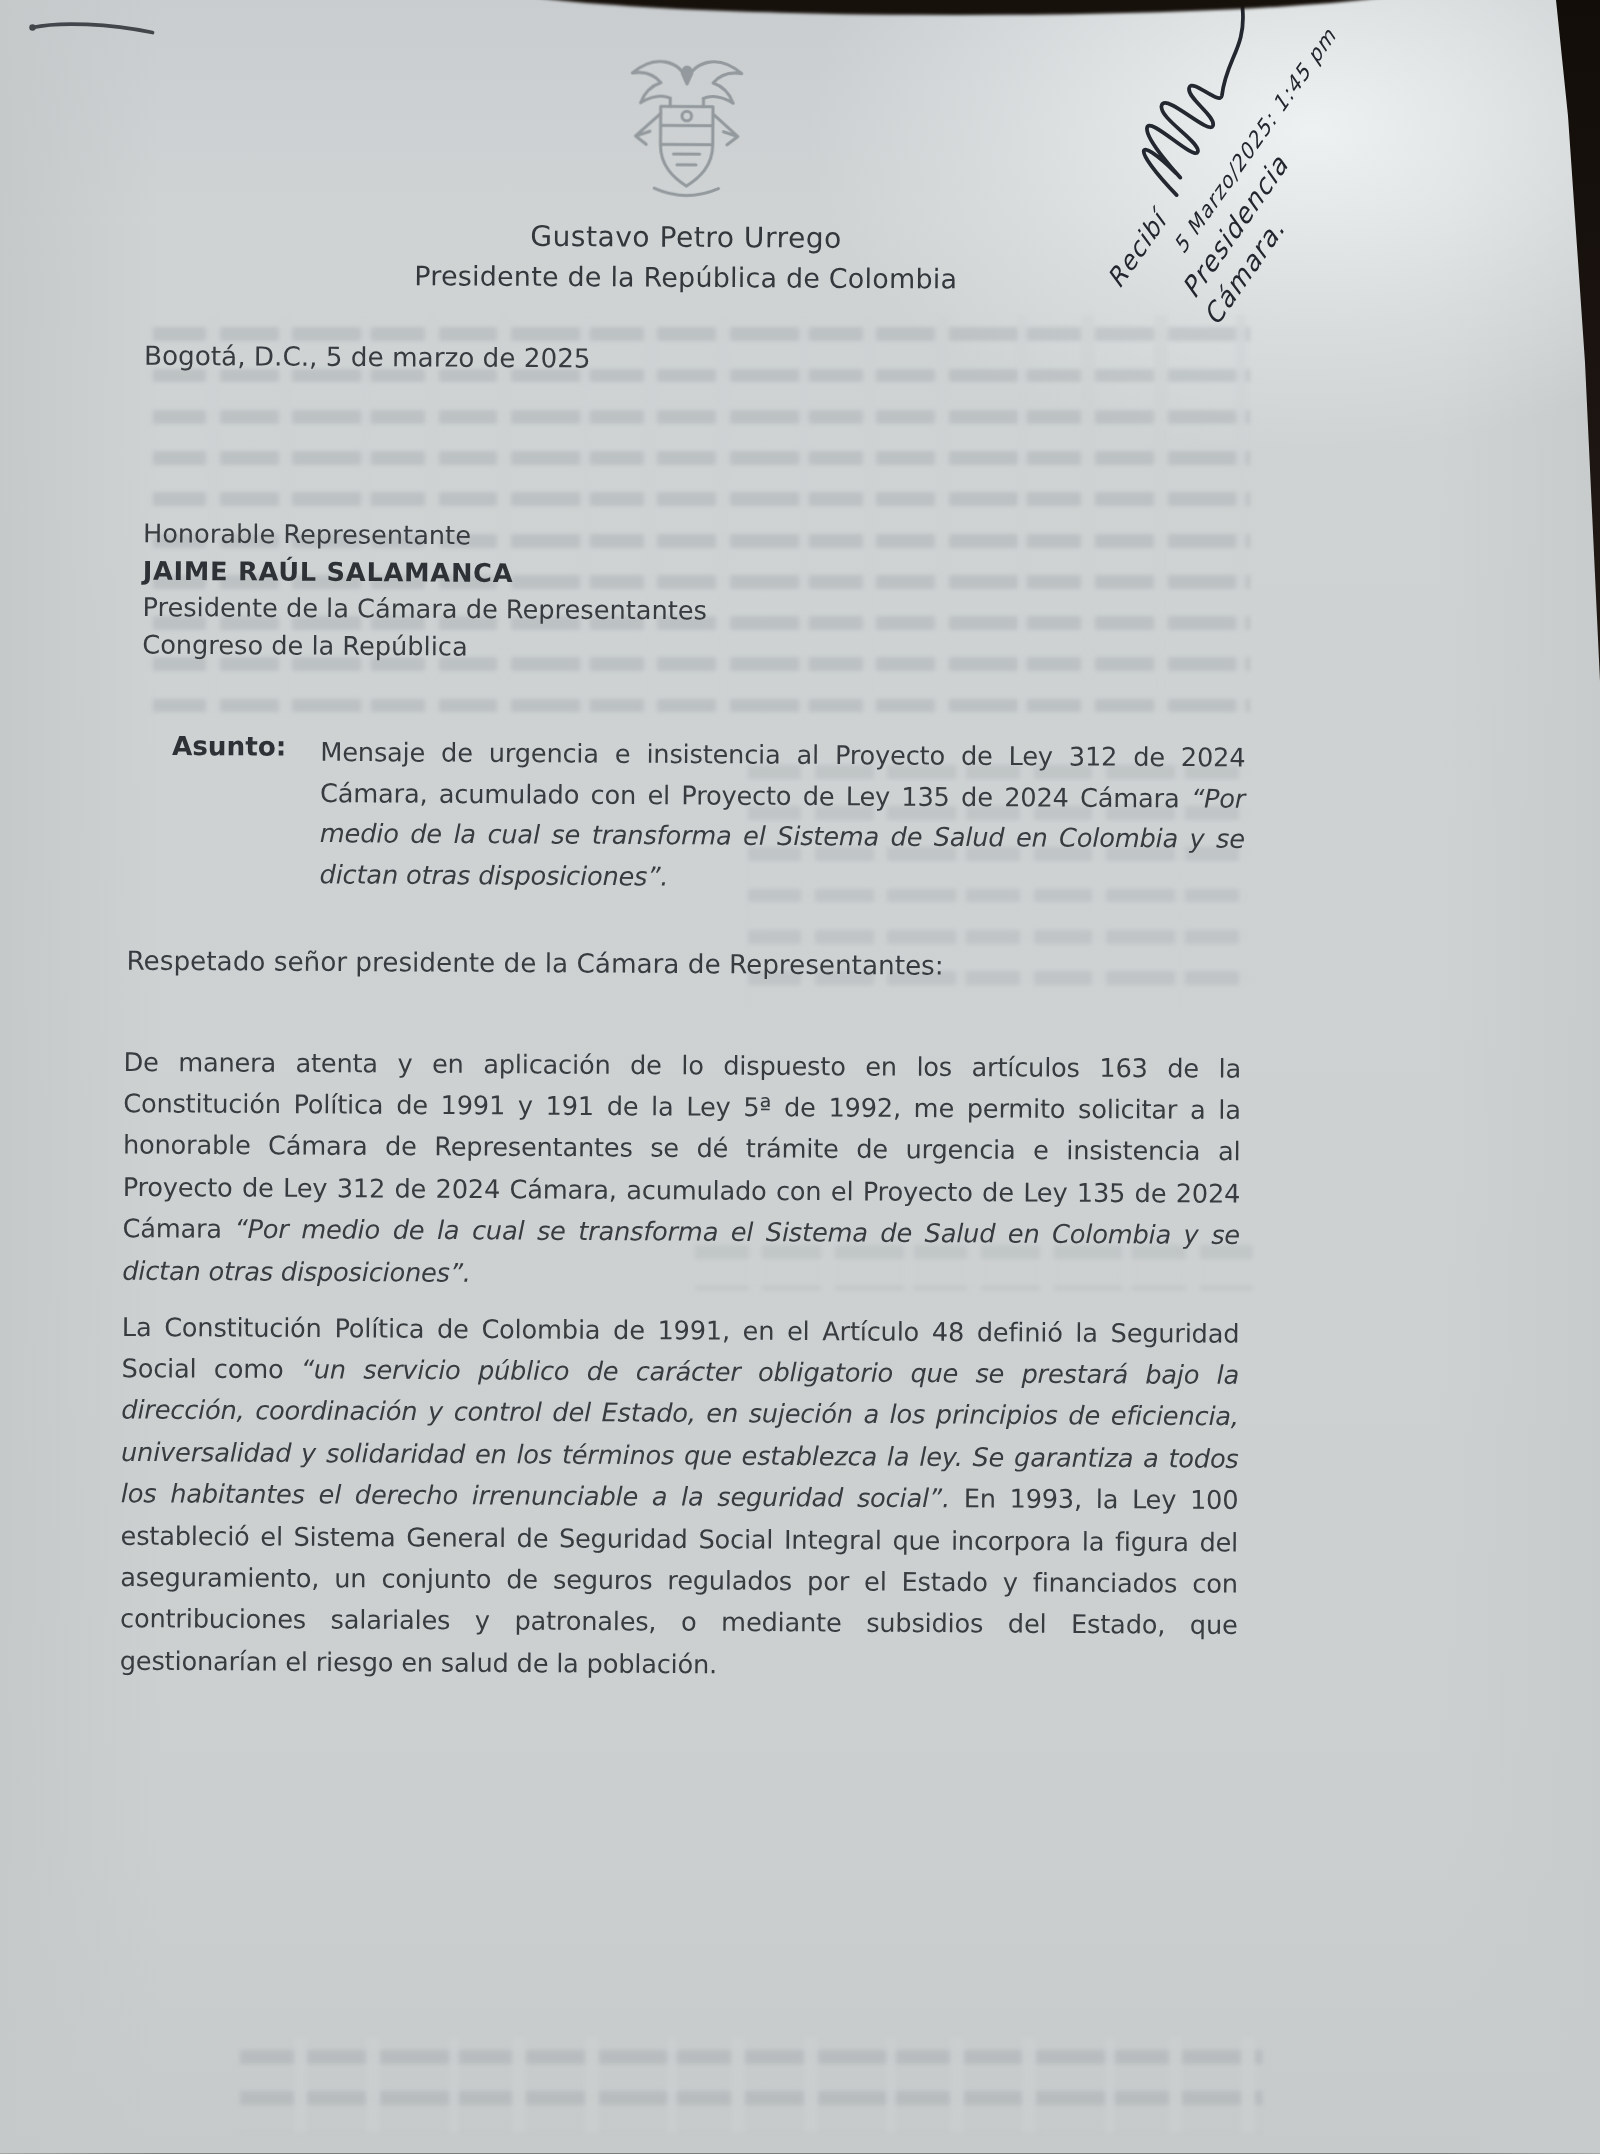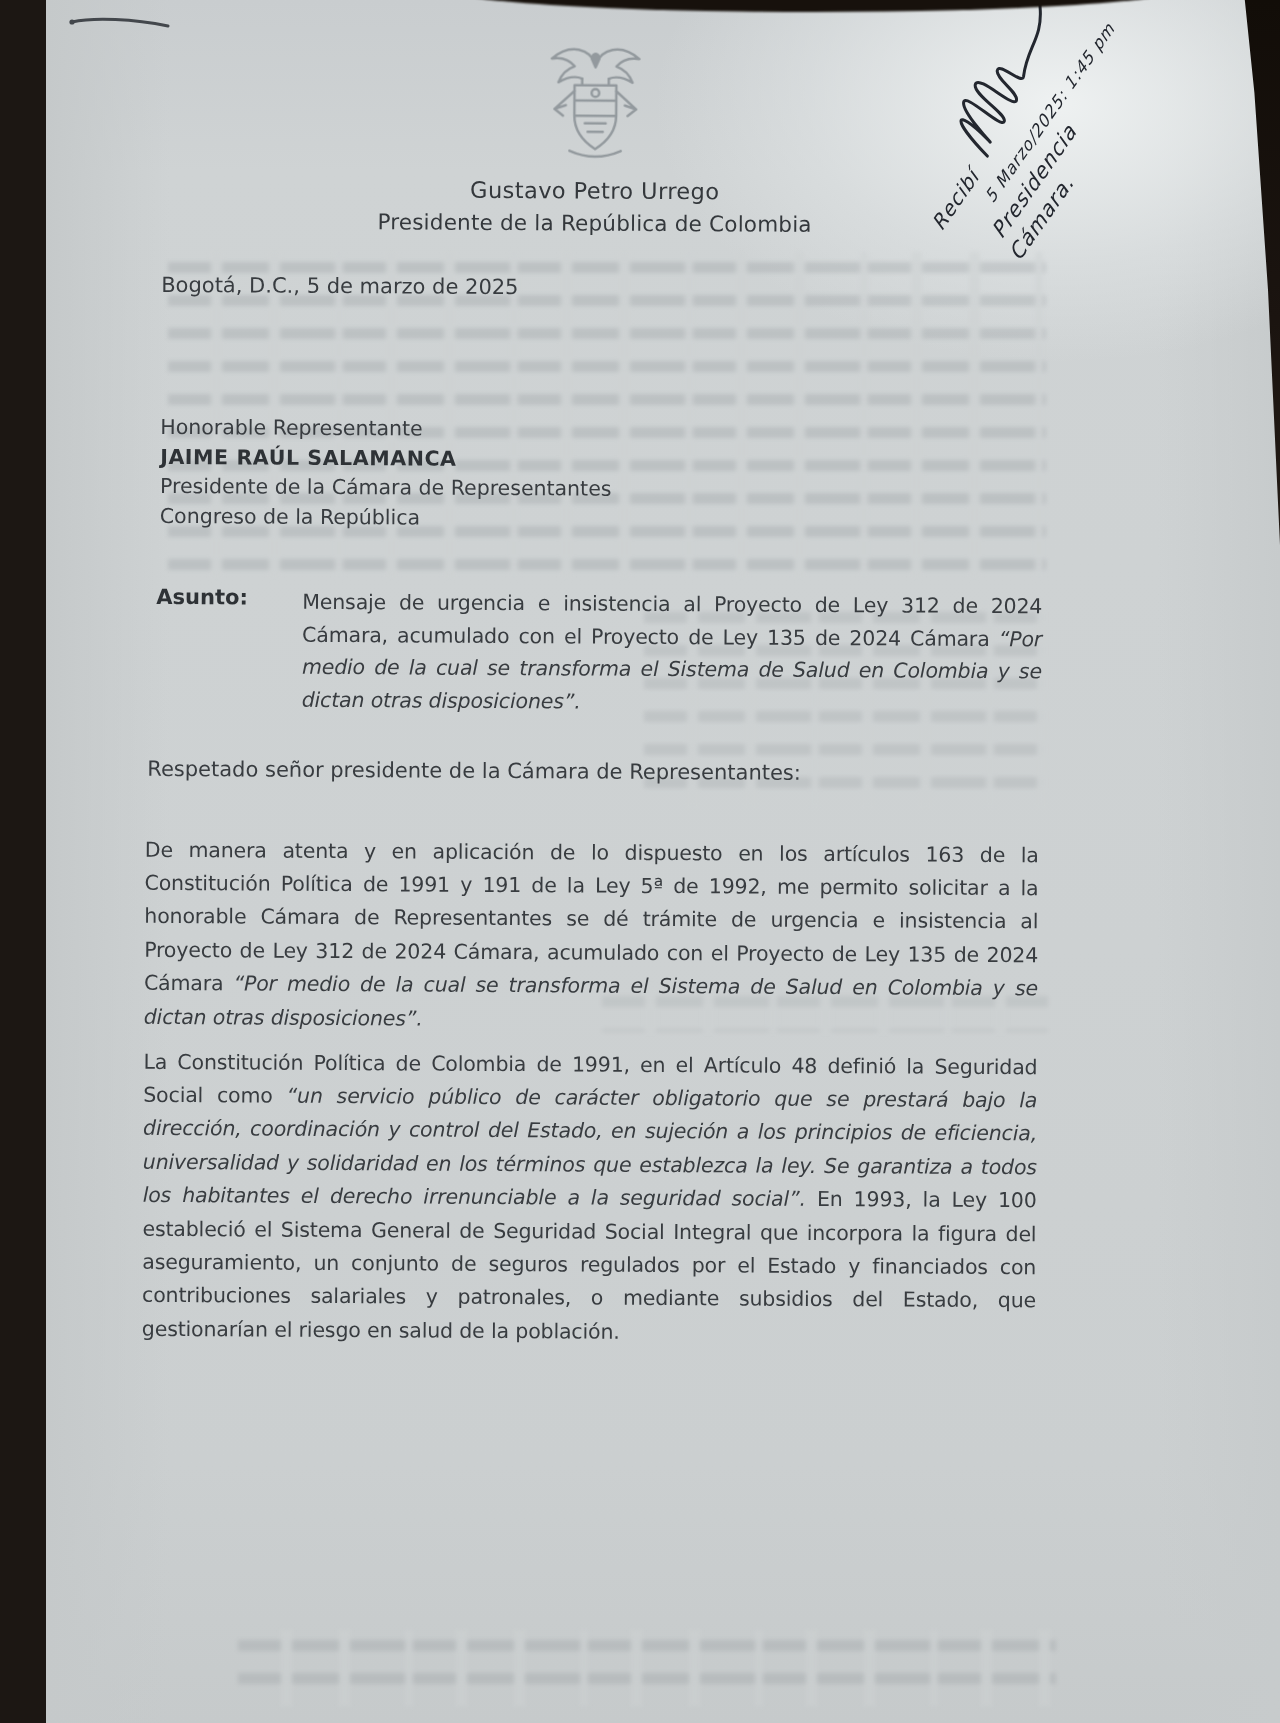--- a/index.html
+++ b/index.html
@@ -9,21 +9,20 @@
     font-family:"DejaVu Sans","Liberation Sans",sans-serif;
   }
   
   .paper{
     position:absolute;inset:0;
     background:
       radial-gradient(ellipse 560px 360px at 82% 6%, rgba(240,243,243,.95) 0%, rgba(224,228,229,.55) 45%, rgba(224,228,229,0) 72%),
       linear-gradient(90deg, #c5c9ca 0%, rgba(197,201,202,0) 10%),
       linear-gradient(90deg, rgba(195,199,200,0) 90%, #c7cbcc 100%),
       linear-gradient(180deg, #c9cdcf 0%, #cfd3d4 10%, #cdd1d2 55%, #cbcfd0 85%, #c6cacb 100%);
-    margin-left: 46px;
   }
   
   .top-edge{
     position:absolute;left:396px;top:-15px;width:742px;height:27px;
     background:#17110c;border-radius:0 0 50% 50% / 0 0 24px 24px;
     filter:blur(1.2px);
   }
   .right-edge{
     position:absolute;top:0;right:0;width:40px;height:580px;
     background:linear-gradient(180deg,#120d08 0%,#1b1410 55%,#241c16 100%);
@@ -47,21 +46,21 @@
   
   .tilt{position:absolute;inset:0;transform:rotate(.35deg);transform-origin:50% 0;color:#383c40;}
   .letterhead{position:absolute;left:0;top:38px;width:1100px;text-align:center;}
   .emblem{width:114px;height:126px;opacity:.82;filter:blur(.5px);}
   .lh-name{font-size:22.5px;letter-spacing:.4px;margin-top:10px;color:#34383c;}
   .lh-title{font-size:21.5px;letter-spacing:.2px;margin-top:7px;color:#34383c;}
   .date-line{position:absolute;left:117px;top:276px;font-size:21px;}
   .recipient{position:absolute;left:117px;top:416px;font-size:20.5px;line-height:29.5px;}
   .recipient .bold{font-weight:700;letter-spacing:.6px;color:#2e3236;}
   .subject{position:absolute;left:114px;top:588px;width:886px;display:flex;}
-  .subject-label{font-weight:700;width:146px;flex:0 0 146px;font-size:21px;color:#2e3236;}
+  .subject-label{font-weight:700;width:146px;flex:0 0 146px;font-size:21px;color:#2e3236;text-align:center;}
   .subject-text{flex:1;font-size:20.5px;line-height:32.5px;text-align:justify;letter-spacing:-.15px;}
   .greeting{position:absolute;left:106px;top:760px;font-size:21px;}
   .para{position:absolute;left:104px;width:894px;font-size:20.5px;line-height:33.4px;text-align:justify;letter-spacing:-.15px;}
   .para1{top:816px;}
   .para2{top:1028px;}
   .it{font-style:italic;}
   
   .hand-note{
     position:absolute;left:842px;top:48px;width:372px;
     transform:rotate(-55deg);

